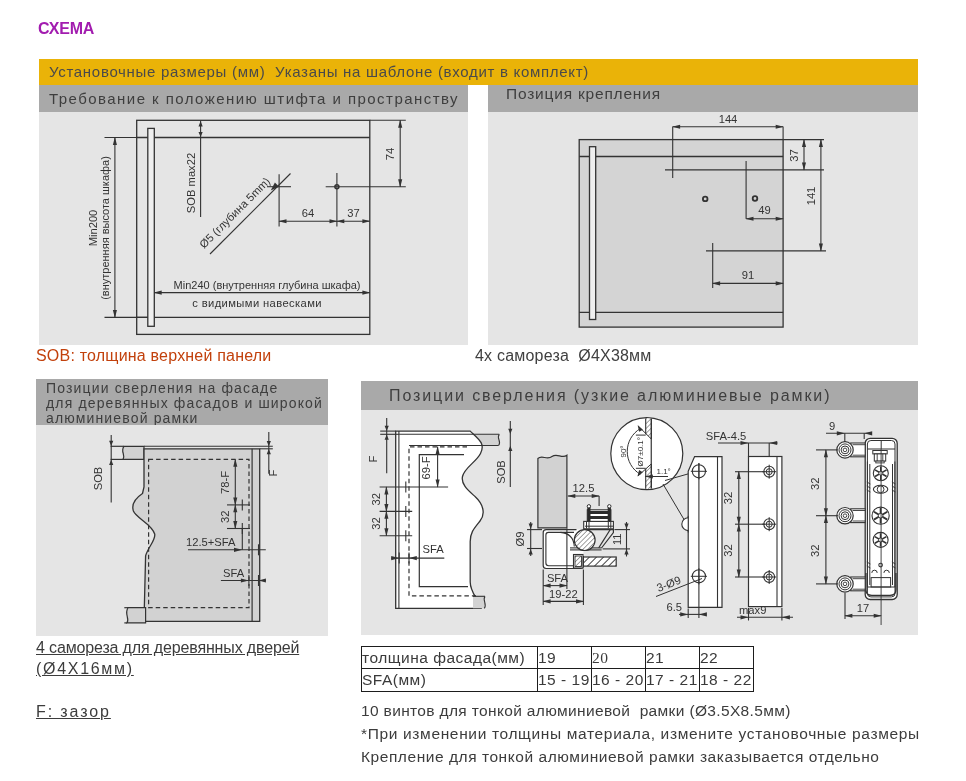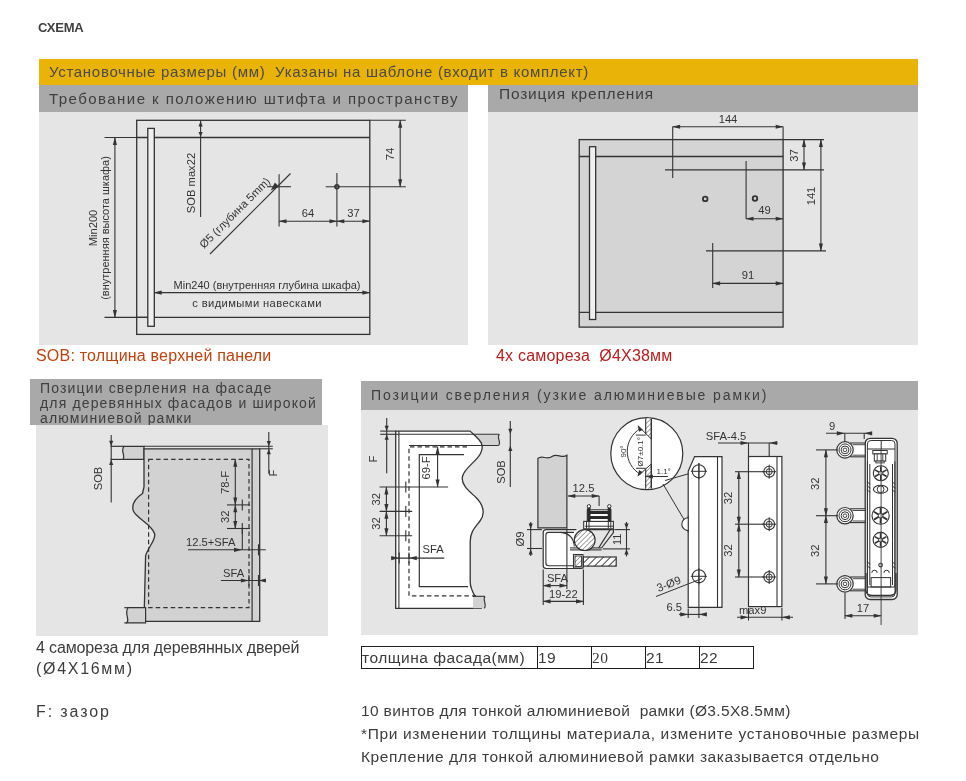--- a/index.html
+++ b/index.html
@@ -7,27 +7,27 @@
   .abs{position:absolute;}
   .hdr{background:#a9a9a9;color:#3e3e3e;}
   .dwg{background:#e5e5e5;}
   svg text{font-family:"Liberation Sans",sans-serif;fill:#333;}
   table.sfa{border-collapse:collapse;font-size:15.5px;letter-spacing:0.5px;color:#3a3a3a;white-space:nowrap;}
   table.sfa td{border:1.7px solid #1d1d1d;text-align:left;padding:0;height:21.4px;}
 </style>
 </head>
 <body>
 
-<div class="abs" style="left:38px;top:20px;font-size:13px;color:#404040;letter-spacing:-0.2px;font-weight:bold;">СХЕМА</div>
+<div class="abs" style="left:38px;top:20px;font-size:16px;color:#a21caf;letter-spacing:-0.2px;font-weight:bold;">СХЕМА</div>
 
 <div class="abs" style="left:39px;top:59px;width:879px;height:26px;background:#eab308;color:#4a4a4a;font-size:15px;letter-spacing:0.7px;line-height:26px;padding-left:10px;box-sizing:border-box;">Установочные размеры (мм)&nbsp; Указаны на шаблоне (входит в комплект)</div>
 
 <div class="abs hdr" style="left:39px;top:85px;width:429px;height:27px;font-size:15px;letter-spacing:1.45px;line-height:27px;padding-left:10px;box-sizing:border-box;">Требование к положению штифта и пространству</div>
 
-<div class="abs hdr" style="left:488px;top:85px;width:430px;height:27px;box-sizing:border-box;padding-left:11px;">
+<div class="abs hdr" style="left:488px;top:85px;width:430px;height:27px;box-sizing:border-box;padding-left:18px;">
   <div style="font-size:15.5px;letter-spacing:0.8px;line-height:16px;margin-top:1px;">Позиция крепления</div>
 </div>
 
 <svg id="d1" class="abs dwg" style="left:39px;top:112px;" width="429" height="233" viewBox="0 0 429 233">
 <defs>
 <marker id="ma" viewBox="0 0 10 6" refX="9.2" refY="3" markerWidth="8.5" markerHeight="5.1" orient="auto-start-reverse" markerUnits="userSpaceOnUse">
         <path d="M0.5 0.6 L10 3 L0.5 5.4 z" fill="#333"></path>
       </marker>
 <pattern id="ht" width="3.4" height="3.4" patternTransform="rotate(45)" patternUnits="userSpaceOnUse">
         <rect width="3.4" height="3.4" fill="#fff"></rect>
@@ -141,23 +141,23 @@
 <text x="309.5" y="43.5" transform="rotate(-90 309.5 43.5)" text-anchor="middle">37</text>
 
 <text x="326.5" y="84" transform="rotate(-90 326.5 84)" text-anchor="middle">141</text>
 
 <text x="260" y="166.8" text-anchor="middle">91</text>
 </g>
 </svg>
 
 <div class="abs" style="left:36px;top:347px;font-size:16px;letter-spacing:0.2px;color:#c2410c;">SOB: толщина верхней панели</div>
 
-<div class="abs" style="left:496px;top:347px;font-size:16px;letter-spacing:0.2px;color:#b91c1c;">4x самореза &nbsp;Ø4X38мм</div>
-
-<div class="abs hdr" style="left:30px;top:379px;width:292px;height:46px;box-sizing:border-box;padding:2px 0 17px 10px;font-size:14px;letter-spacing:1.15px;line-height:15px;white-space:nowrap;">Позиции сверления на фасаде<br>для деревянных фасадов и широкой<br>алюминиевой рамки</div>
+<div class="abs" style="left:475px;top:347px;font-size:16px;letter-spacing:0.2px;color:#404040;">4x самореза &nbsp;Ø4X38мм</div>
+
+<div class="abs hdr" style="left:36px;top:379px;width:292px;height:46px;box-sizing:border-box;padding:2px 0 17px 10px;font-size:14px;letter-spacing:1.15px;line-height:15px;white-space:nowrap;">Позиции сверления на фасаде<br>для деревянных фасадов и широкой<br>алюминиевой рамки</div>
 
 <svg id="d3" class="abs dwg" style="left:36px;top:425px;" width="292" height="211" viewBox="0 0 292 211">
 <g stroke="#333" stroke-width="1.2" fill="none">
 
 <path d="M88 21.3 L108 21.3 L108 34.4 L87 34.4 C 90 30 84 26.5 88 21.3 z" fill="#d2d2d2"></path>
 <line x1="74.6" y1="21.3" x2="88" y2="21.3"></line>
 <line x1="74.6" y1="34.4" x2="87" y2="34.4"></line>
 </g>
 
 <path d="M108 23.8 L223.7 23.8 L223.7 196.4 L108 196.4 L109.6 130.9 C 112 122 120 115 118.7 109 C 116 99 100 93 97.4 86 C 95.5 80 99 73.5 106.5 68.5 L108 62 z" fill="#d2d2d2" stroke="#333" stroke-width="1.3"></path>
@@ -210,21 +210,21 @@
 <text x="192.6" y="57.5" transform="rotate(-90 192.6 57.5)" text-anchor="middle">78-F</text>
 
 <text x="192.6" y="91.7" transform="rotate(-90 192.6 91.7)" text-anchor="middle">32</text>
 
 <text x="150" y="121">12.5+SFA</text>
 
 <text x="187" y="151.8">SFA</text>
 </g>
 </svg>
 
-<div class="abs hdr" style="left:361px;top:381px;width:557px;height:29px;font-size:14px;letter-spacing:1.9px;line-height:29px;padding-left:10px;box-sizing:border-box;">Позиции сверления (узкие алюминиевые рамки)</div>
+<div class="abs hdr" style="left:361px;top:381px;width:557px;height:29px;font-size:16px;letter-spacing:1.9px;line-height:29px;padding-left:28px;box-sizing:border-box;">Позиции сверления (узкие алюминиевые рамки)</div>
 
 <svg id="d4" class="abs dwg" style="left:361px;top:410px;" width="557" height="225" viewBox="0 0 557 225">
 
 <g>
 
 <path d="M113 24.3 L138.3 24.3 C 135 28 141 31.5 137.6 35.5 L113 35.5 z" fill="#d2d2d2" stroke="none"></path>
 
 <path d="M34.7 21.1 L109.2 21.1 C 118 29.5 124.5 33.5 119.5 43.5 C 115.3 52 103.5 57.5 101.5 66.5 C 99.8 74.5 107.5 80.5 114.5 87 C 121 93 125.5 103 119 111 C 113 118.5 109.2 122.5 109.2 131.5 L 109.2 171.9 C 109.2 182.5 117.2 189 120.1 198.3 L34.7 198.3 z" fill="#fff" stroke="#333" stroke-width="1.3"></path>
 
 <line x1="37.9" y1="21.1" x2="37.9" y2="198.3" stroke="#333" stroke-width="1.1"></line>
@@ -554,27 +554,34 @@
 <text x="471" y="19.8" text-anchor="middle">9</text>
 
 <text x="458.1" y="73.8" transform="rotate(-90 458.1 73.8)" text-anchor="middle">32</text>
 
 <text x="458.1" y="140.8" transform="rotate(-90 458.1 140.8)" text-anchor="middle">32</text>
 
 <text x="502" y="201.8" text-anchor="middle">17</text>
 </g>
 </svg>
 
-<div class="abs" style="left:36px;top:637px;font-size:16px;color:#3c3c3c;line-height:21.4px;"><span style="letter-spacing:-0.15px;">4 самореза для деревянных дверей</span><br><span style="letter-spacing:1.7px;">(Ø4X16мм)</span><br><br><span style="letter-spacing:1.9px;">F: зазор</span></div>
+<div class="abs" style="left:36px;top:637px;font-size:16px;color:#3c3c3c;line-height:21.4px;text-decoration:underline;"><span style="letter-spacing:-0.15px;">4 самореза для деревянных дверей</span><br><span style="letter-spacing:1.7px;">(Ø4X16мм)</span><br><br><span style="letter-spacing:1.9px;">F: зазор</span></div>
 
 <table class="sfa abs" style="left:361px;top:646px;">
 <tbody>
       <tr>
         <td style="width:175px;">толщина фасада(мм)</td>
         <td style="width:53px;">19</td>
         <td style="width:53px;font-family:Liberation Serif, serif;">20</td>
         <td style="width:53px;">21</td>
         <td style="width:53px;">22</td>
       </tr>
+<tr>
+        <td>SFA(мм)</td>
+        <td>15 - 19</td>
+        <td>16 - 20</td>
+        <td>17 - 21</td>
+        <td>18 - 22</td>
+      </tr>
 </tbody>
   </table>
 
 <div class="abs" style="left:361px;top:699px;font-size:15.5px;color:#3c3c3c;line-height:23px;"><span style="letter-spacing:0.35px;">10 винтов для тонкой алюминиевой&nbsp; рамки (Ø3.5X8.5мм)</span><br><span style="letter-spacing:0.65px;">*При изменении толщины материала, измените установочные размеры</span><br><span style="letter-spacing:0.55px;">Крепление для тонкой алюминиевой рамки заказывается отдельно</span></div>
 
 </body></html>

